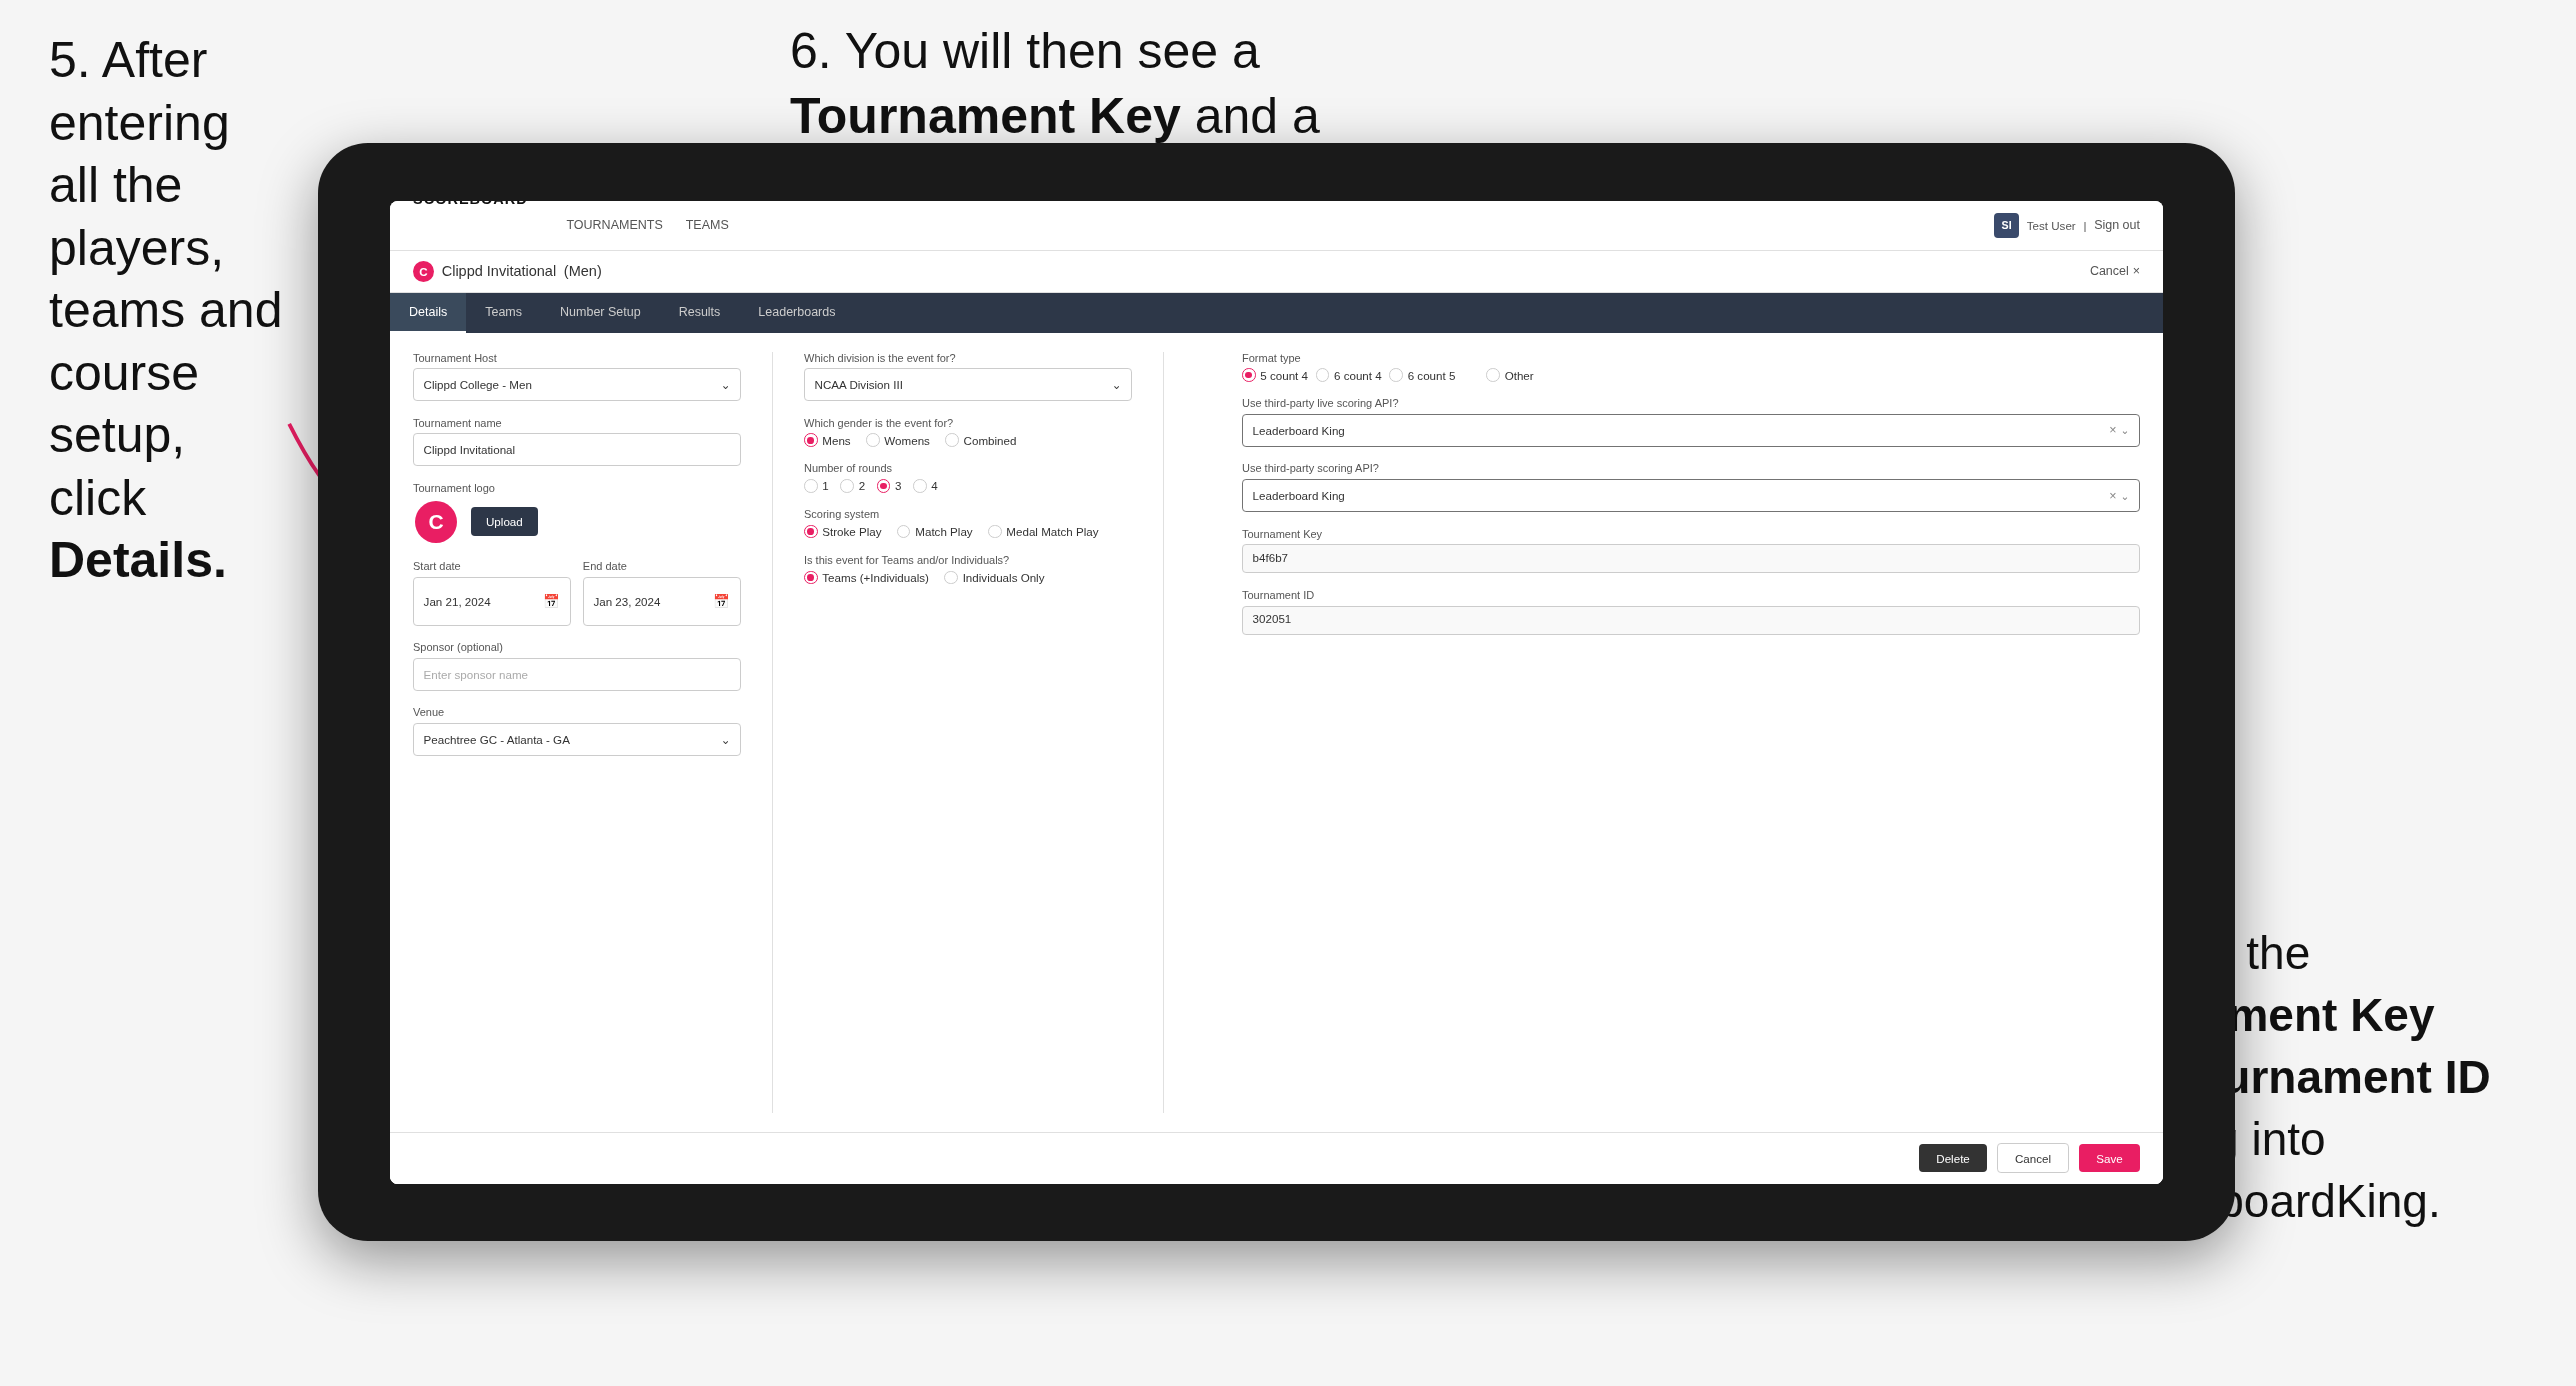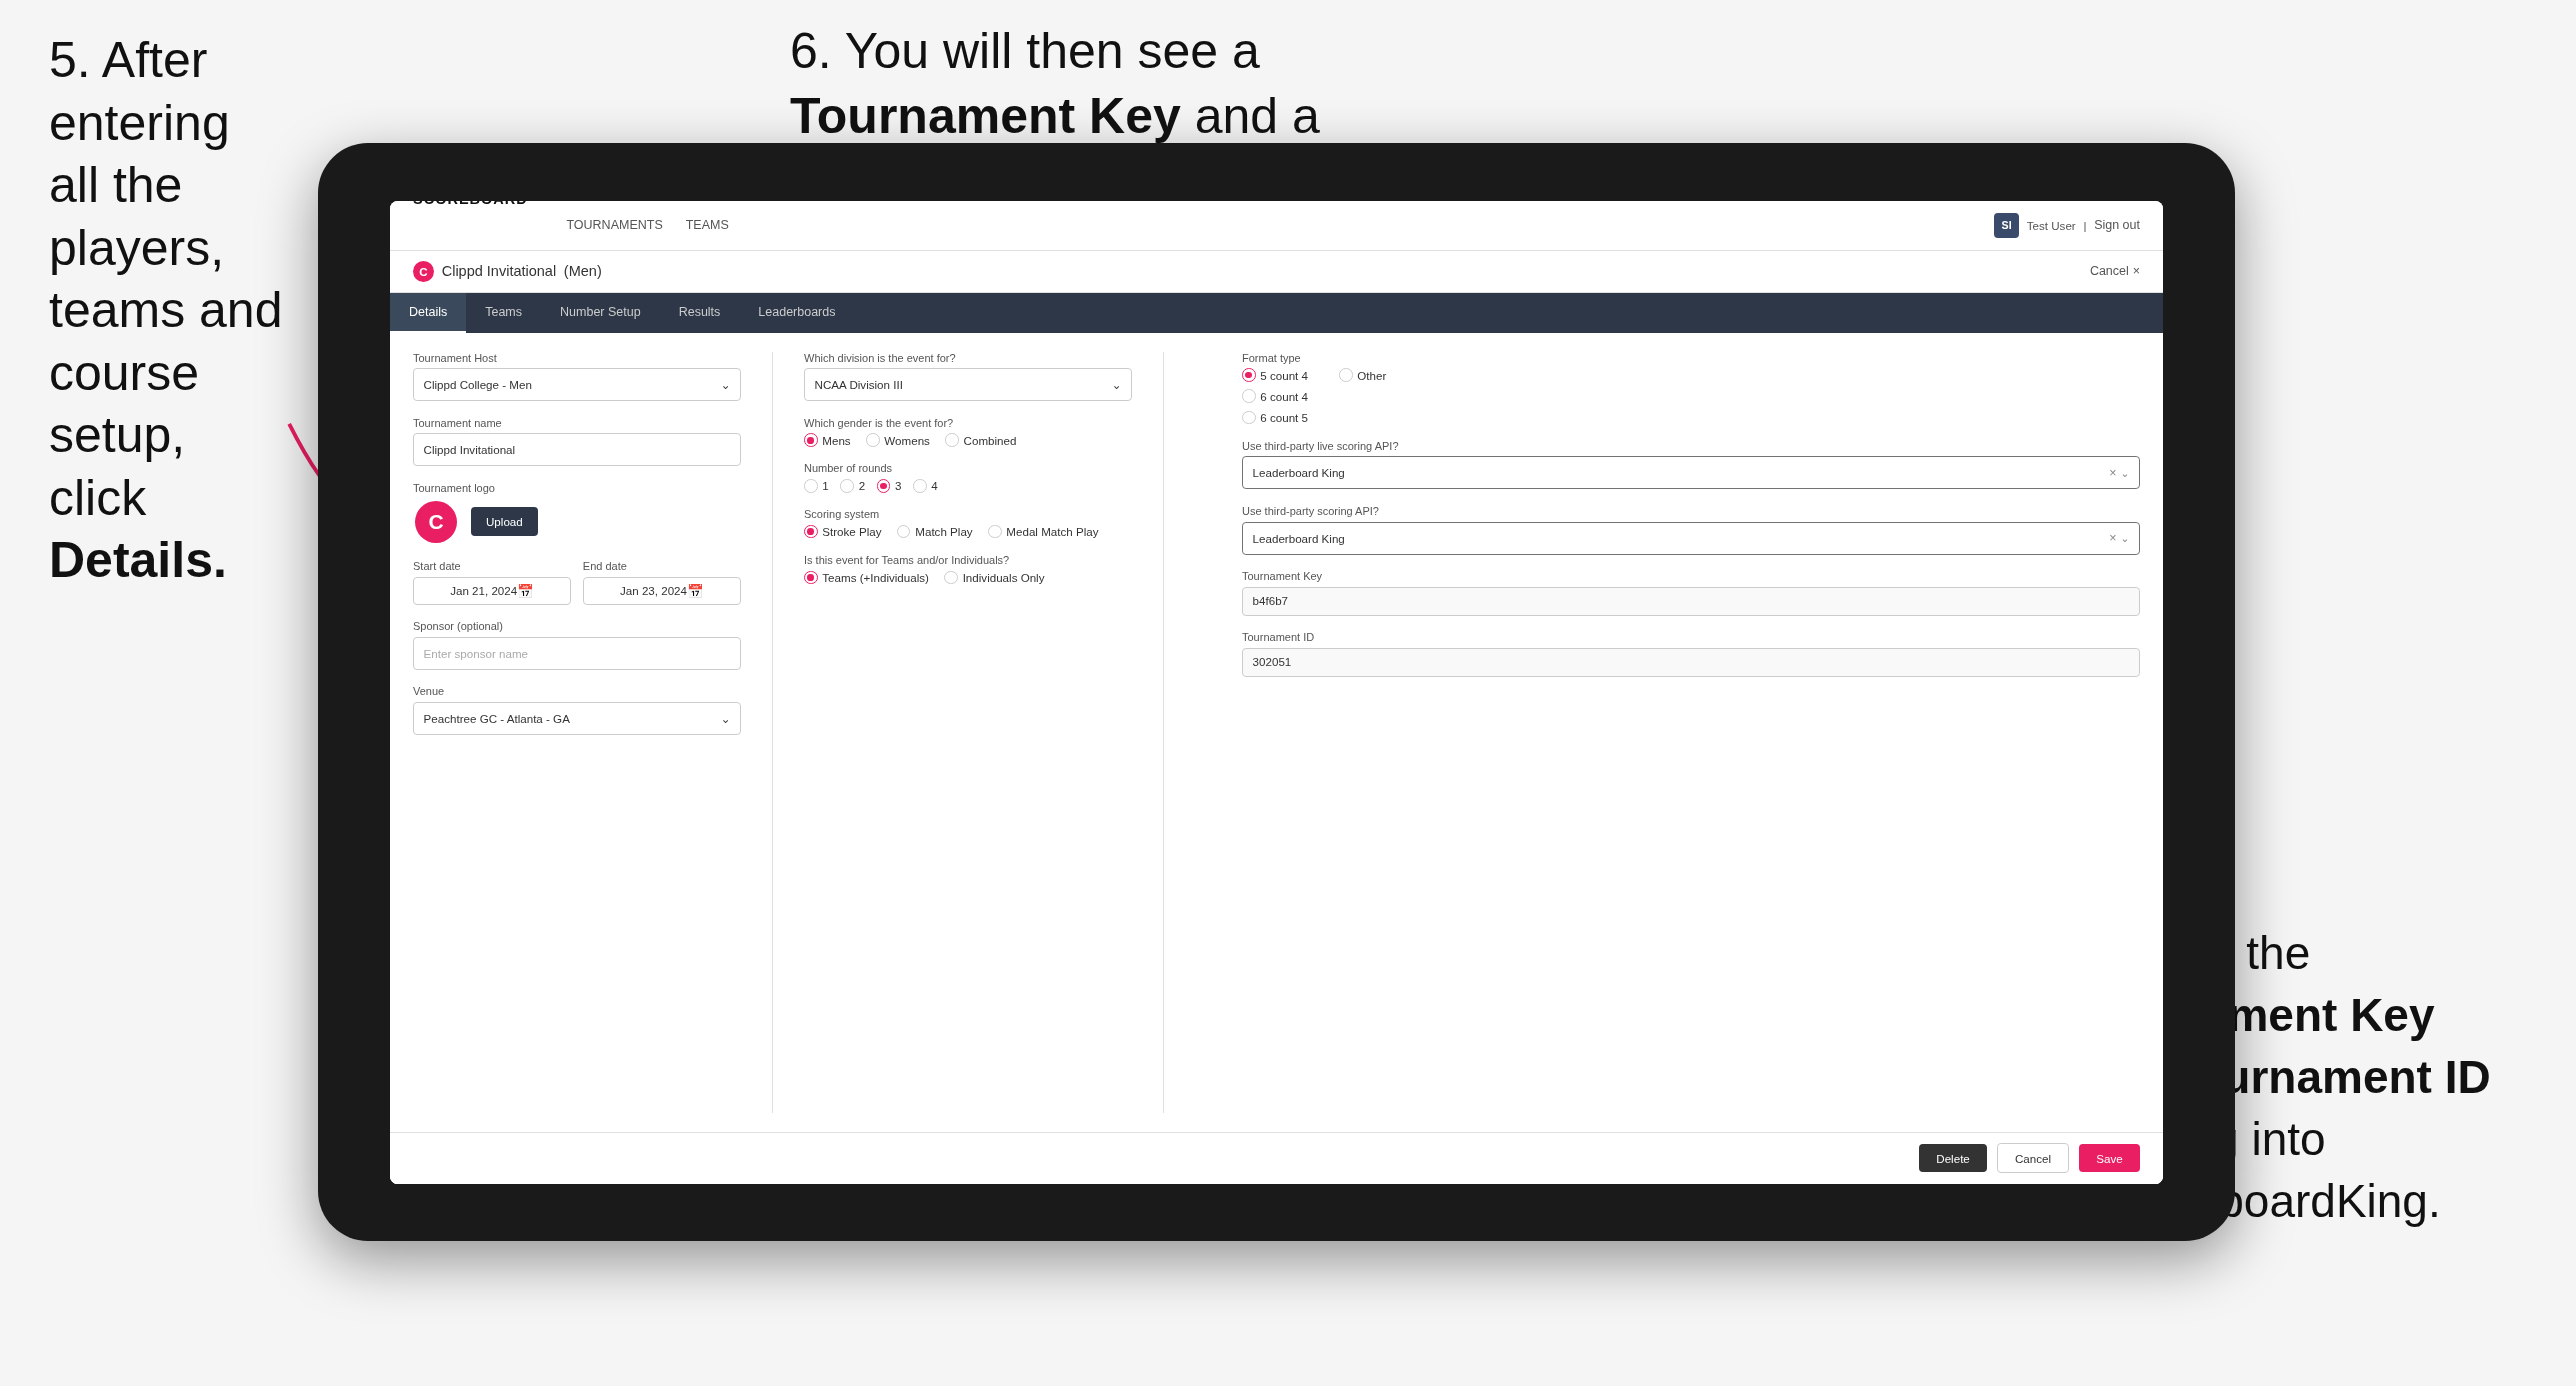--- a/index.html
+++ b/index.html
@@ -274,29 +274,29 @@
     
     .date-row {
       display: flex;
       gap: 11.6px;
     }
     .date-field {
       flex: 1;
     }
     .date-input {
       width: 100%;
-      height: 28px;
+      height: 49px;
       border: 1px solid #ccc;
       border-radius: 3.9px;
       padding: 0 9.6px;
       font-size: 11.6px;
       color: #333;
       display: flex;
       align-items: center;
-      justify-content: center;
+      justify-content: space-between;
     }
     .cal-icon {
       color: #888;
       font-size: 13.5px;
     }
 
     
     .radio-group {
       display: flex;
       gap: 15.4px;
@@ -323,21 +323,20 @@
     .radio-circle.selected::after {
       content: '';
       width: 6.7px; height: 6.7px;
       background: #e91e63;
       border-radius: 50%;
     }
 
     
     .format-group {
       display: flex;
-      flex-direction: column;
       gap: 7.7px;
     }
 
     
     .api-select {
       width: 100%;
       height: 33px;
       border: 1px solid #737373;
       border-radius: 3.9px;
       padding: 0 9.6px;

